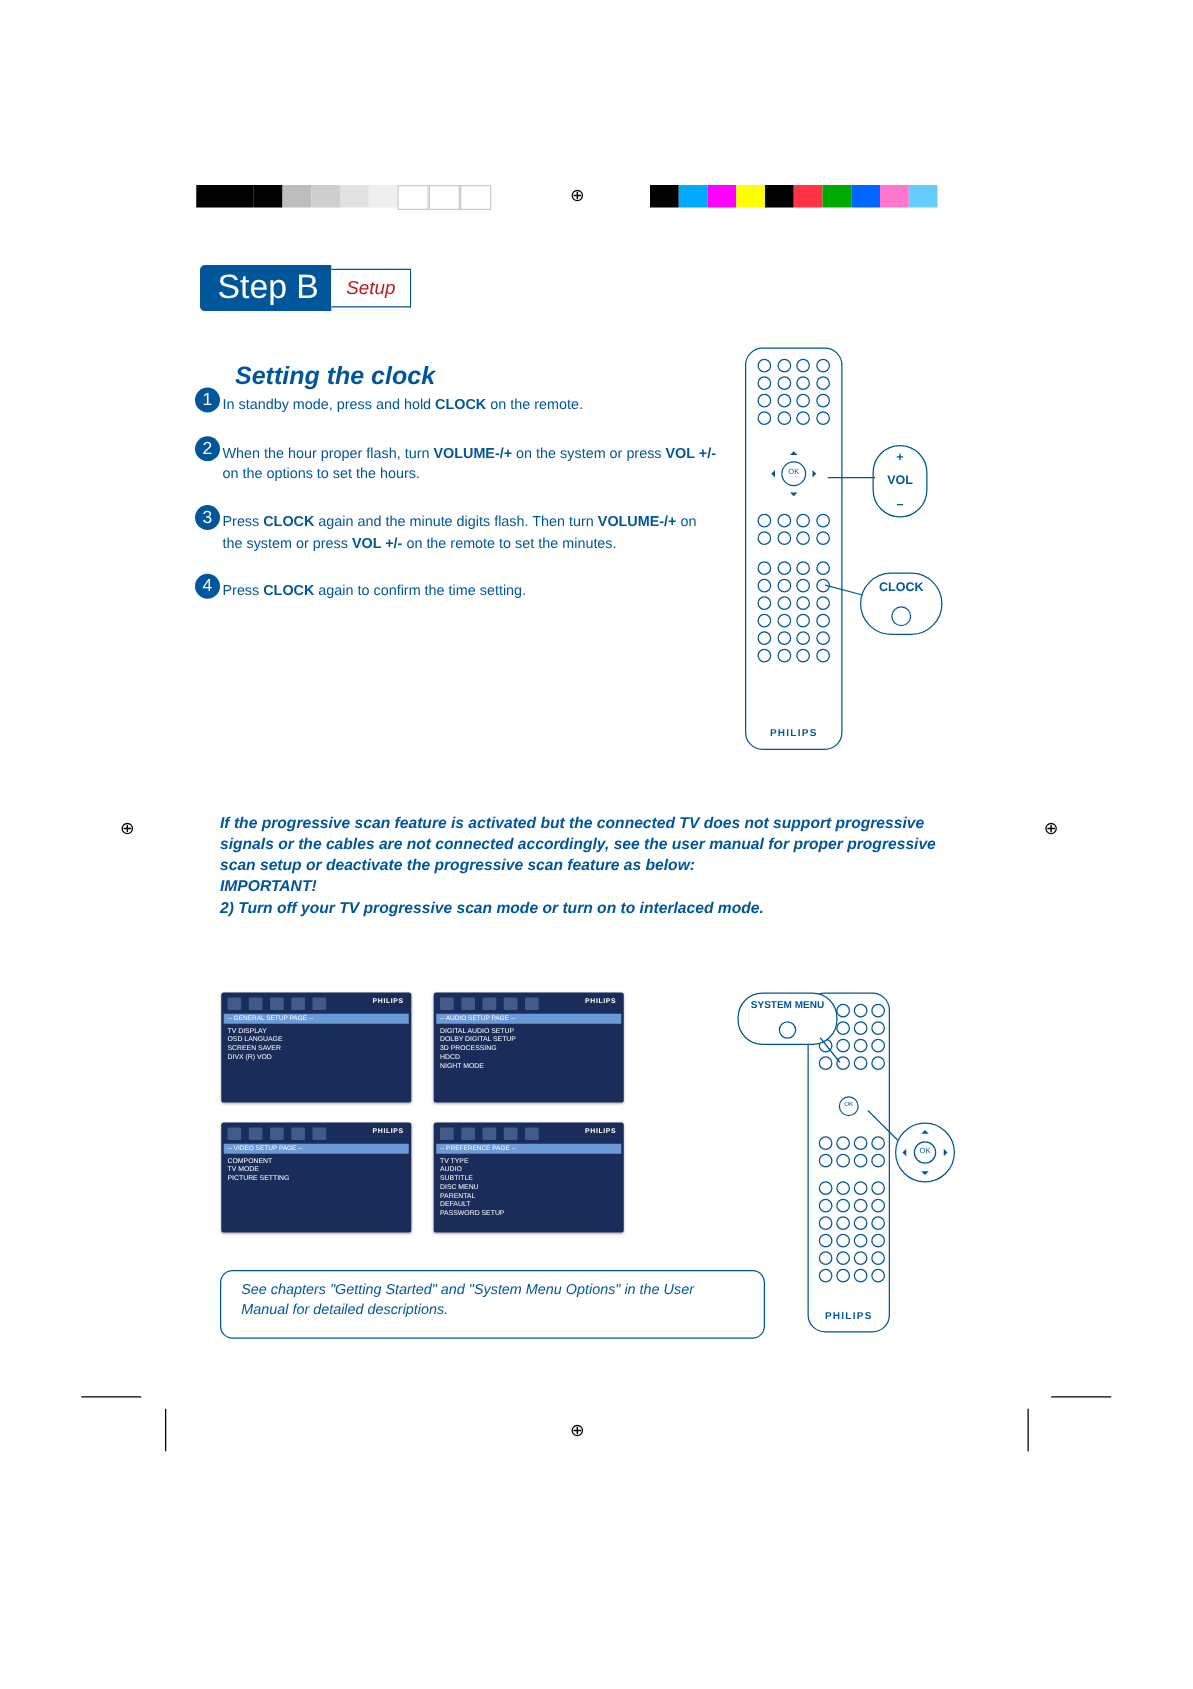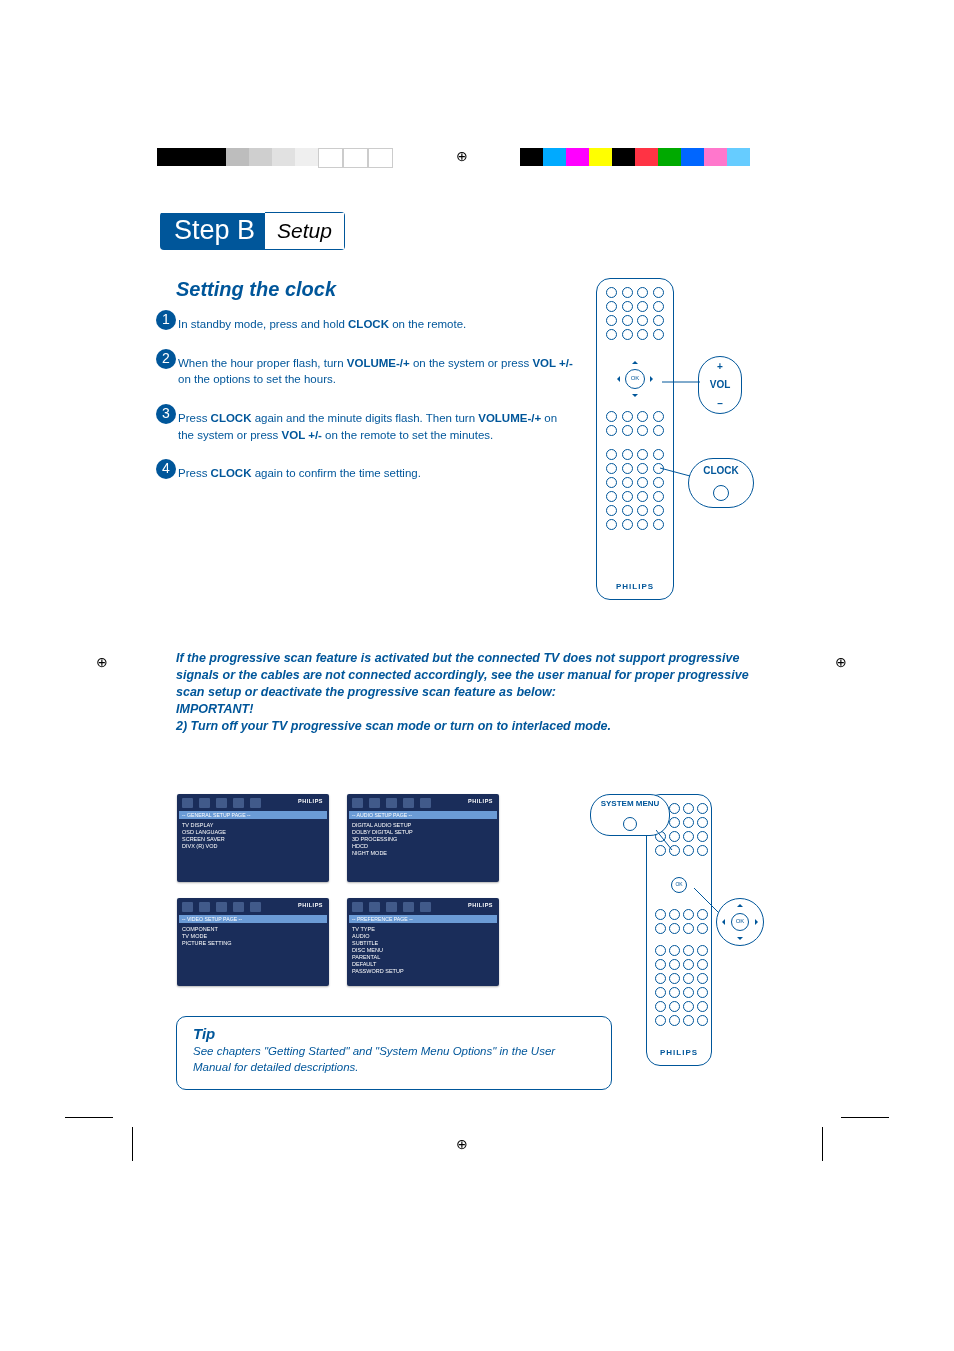--- a/index.html
+++ b/index.html
@@ -54,34 +54,34 @@
     overflow: hidden;
   }
   .step-b {
     background: #00569a;
     color: #fff;
     font-size: 27px;
     padding: 2px 10px 4px 14px;
   }
   .setup {
     background: #fff;
-    color: #000000;
+    color: #b91c1c;
     font-style: italic;
-    font-size: 21px;
+    font-size: 15px;
     padding: 6px 12px;
     border-top: 1px solid #00569a;
     border-right: 1px solid #00569a;
     border-bottom: 1px solid #00569a;
   }
 
   h2 {
     font-style: italic;
     font-weight: bold;
     color: #00569a;
-    margin: 0;
+    margin: 12px;
   }
   .h-clock { position: absolute; left: 176px; top: 278px; font-size: 20px; }
   .h-dvd   { position: absolute; left: 176px; top: 618px; font-size: 20px; }
 
   .steps { position: absolute; left: 156px; top: 310px; width: 420px; }
   .step { position: relative; margin-bottom: 10px; }
   .num {
     position: absolute;
     left: 0; top: 0;
     width: 20px; height: 20px;
@@ -437,21 +437,20 @@
       <div class="li">AUDIO</div>
       <div class="li">SUBTITLE</div>
       <div class="li">DISC MENU</div>
       <div class="li">PARENTAL</div>
       <div class="li">DEFAULT</div>
       <div class="li">PASSWORD SETUP</div>
     </div>
   </div>
 
   <div class="tip-box">
-    <h3>Tip</h3>
     <p>See chapters "Getting Started" and "System Menu Options" in the User Manual for detailed descriptions.</p>
   </div>
 
   <div class="remote2">
     <div class="remote-body" style="width:64px; height:270px; margin-left:0;">
       <div class="rc-btn-grid" style="top:8px; grid-template-columns:repeat(4,1fr);">
         <div class="rc-b"></div>
           <div class="rc-b"></div>
           <div class="rc-b"></div>
           <div class="rc-b"></div>

